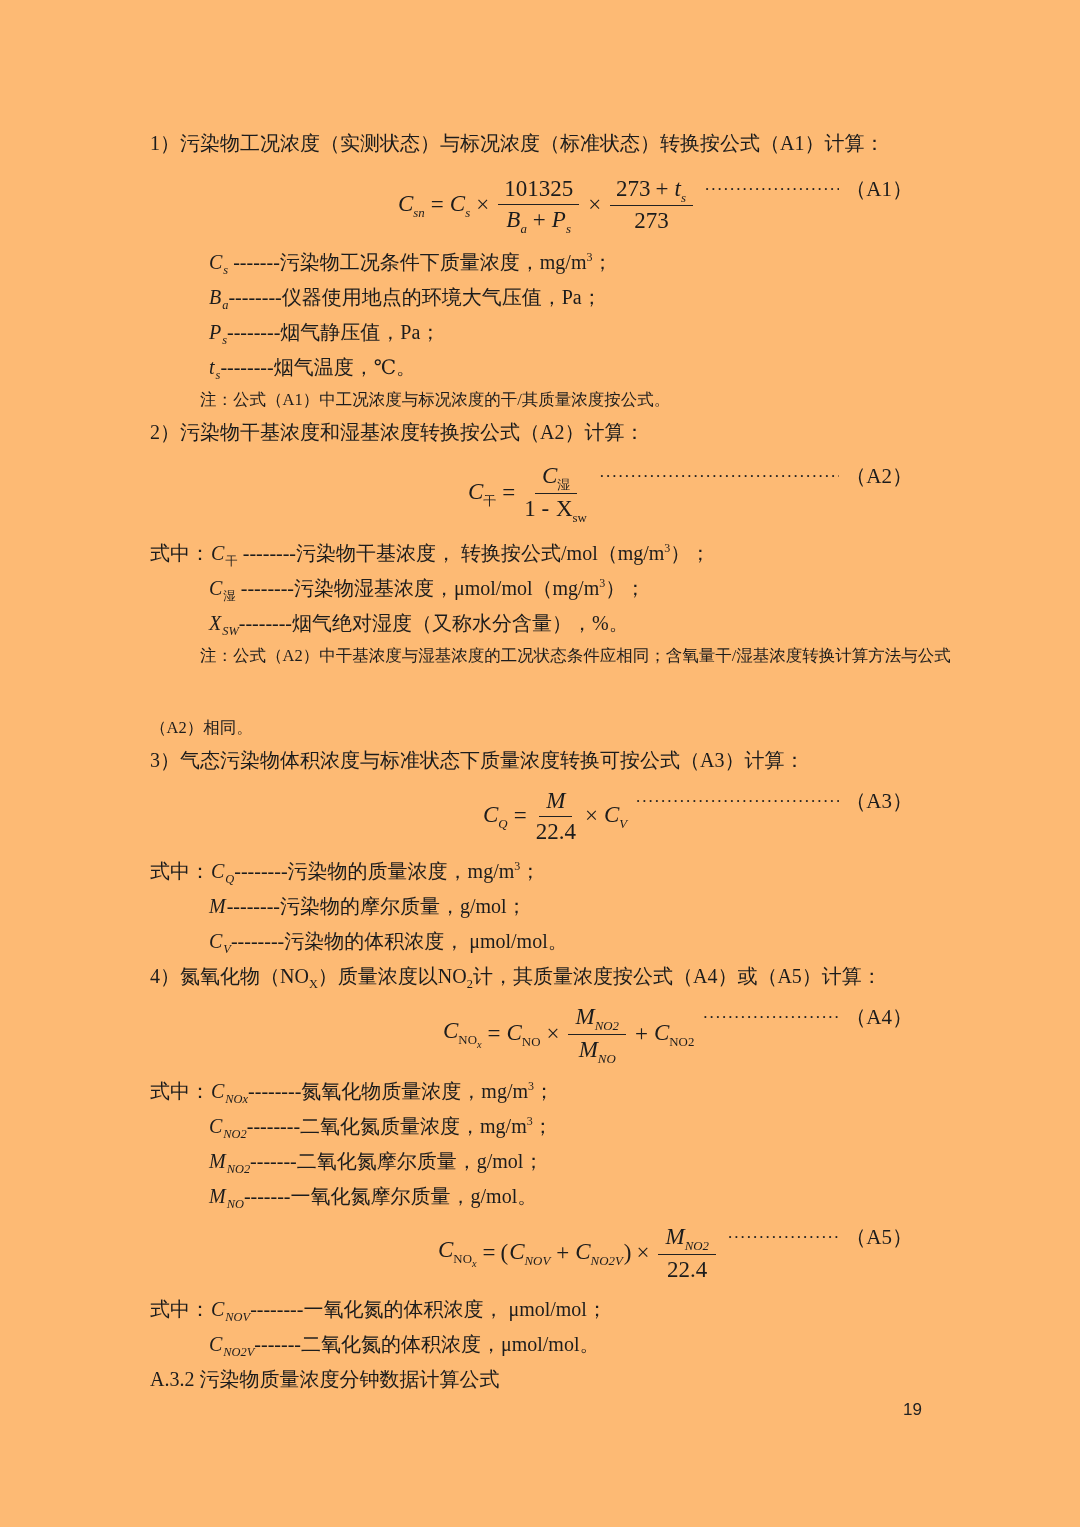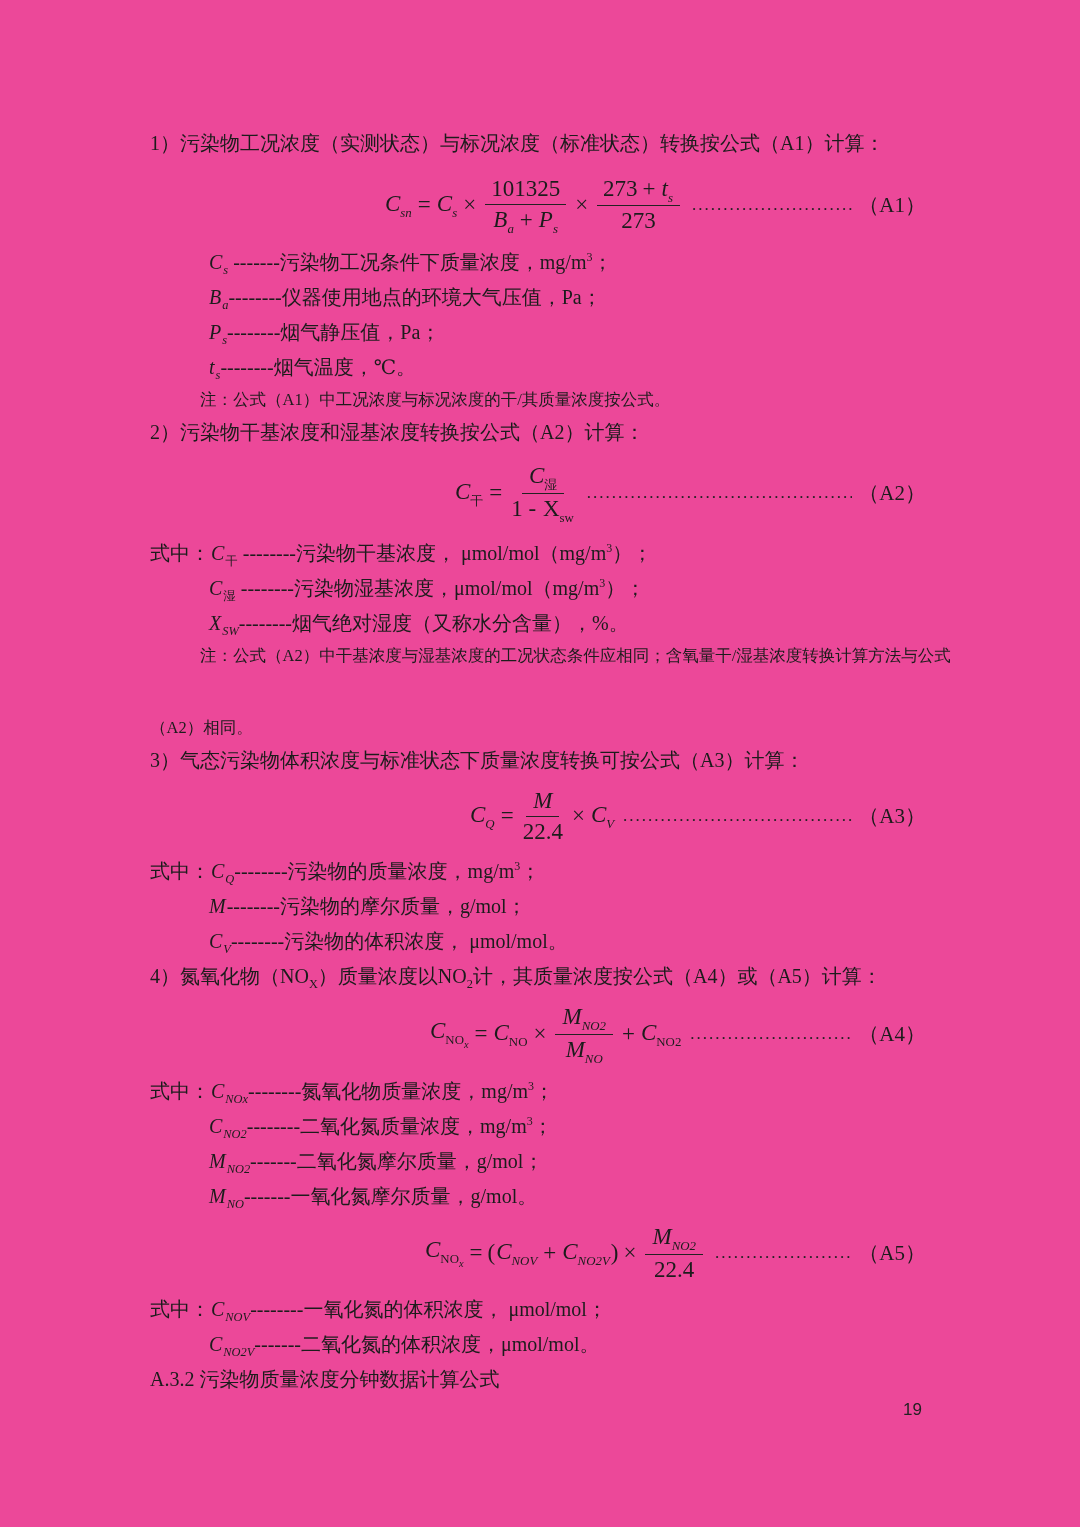--- a/index.html
+++ b/index.html
@@ -1,19 +1,19 @@
 <!DOCTYPE html>
 <html><head>
 <meta charset="utf-8">
 <style>
   html,body { margin:0; padding:0; background:#ffffff; }
   .page {
     position:relative;
     width:1080px; height:1527px;
-    background:#ec4899;
+    background:#fdba74;
     color:#1c1c1c;
     font-family:"Liberation Serif","DejaVu Serif",serif;
     box-sizing:border-box;
     padding:126px 150px 0 150px;
     overflow:hidden;
   }
   .line { font-size:20px; line-height:35px; white-space:nowrap; }
   .l1   { margin-left:58px; }
   .ind2 { margin-left:40px; }
   .note { font-size:16.5px; line-height:30px; margin-left:50px; }
@@ -21,21 +21,21 @@
 
   
   .st-i    { font-style:italic; padding:0 1px; }
   .line sub { font-size:0.62em; line-height:1; }
   .line sup { font-size:0.60em; line-height:1; }
   .st-isub { font-style:italic; }
   .st-sub  { font-style:normal; }
   .st-sup  { font-style:normal; }
 
   
-  .formula { display:flex; align-items:center; margin:9px 4px; }
+  .formula { display:flex; margin:9px 17px; }
   .formula .math { display:inline-flex; align-items:center; font-size:23px; white-space:nowrap; }
   .mv  { font-style:italic; margin:0 1px; }
   .mvr { font-style:normal; margin:0 1px; }
   .mo  { font-style:normal; margin:0 5px; }
   .mn  { font-style:normal; }
   .math sub { font-size:0.56em; line-height:1; font-style:italic; }
   .math sub.rsub { font-style:normal; }
   .math sub sub { font-size:0.8em; font-style:italic; }
   .frac { display:inline-flex; flex-direction:column; align-items:center; margin:0 4px; line-height:1.2; }
   .frac .num { border-bottom:1.6px solid #222; padding:0 6px 1px 6px; text-align:center; }
@@ -91,21 +91,21 @@
         <span class="mo">=</span>
         <span class="frac">
           <span class="num"><span class="mv">C<sub class="rsub">湿</sub></span></span>
           <span class="den"><span class="mn">1 - </span><span class="mvr">X<sub class="rsub">sw</sub></span></span>
         </span>
       </span>
     <span class="dots">................................................</span>
     <span class="flabel">（A2）</span>
   </div>
 
-  <div class="line"><span>式中：</span><span class="st-i">C</span><sub class="st-sub">干</sub><span> --------污染物干基浓度， μmol/mol（mg/m</span><sup class="st-sup">3</sup><span>）；</span></div>
+  <div class="line"><span>式中：</span><span class="st-i">C</span><sub class="st-sub">干</sub><span> --------污染物干基浓度， 转换按公式/mol（mg/m</span><sup class="st-sup">3</sup><span>）；</span></div>
   <div class="line l1"><span class="st-i">C</span><sub class="st-sub">湿</sub><span> --------污染物湿基浓度，μmol/mol（mg/m</span><sup class="st-sup">3</sup><span>）；</span></div>
   <div class="line l1"><span class="st-i">X</span><sub class="st-isub">SW</sub><span>--------烟气绝对湿度（又称水分含量），%。</span></div>
   <div class="line note"><span>注：公式（A2）中干基浓度与湿基浓度的工况状态条件应相同；含氧量干/湿基浓度转换计算方法与公式</span></div>
   <div class="line note cont"><span>（A2）相同。</span></div>
 
   <div class="line"><span>3）气态污染物体积浓度与标准状态下质量浓度转换可按公式（A3）计算：</span></div>
 
   <div class="formula f-a3">
     <span class="math">
         <span class="mv">C<sub>Q</sub></span>

